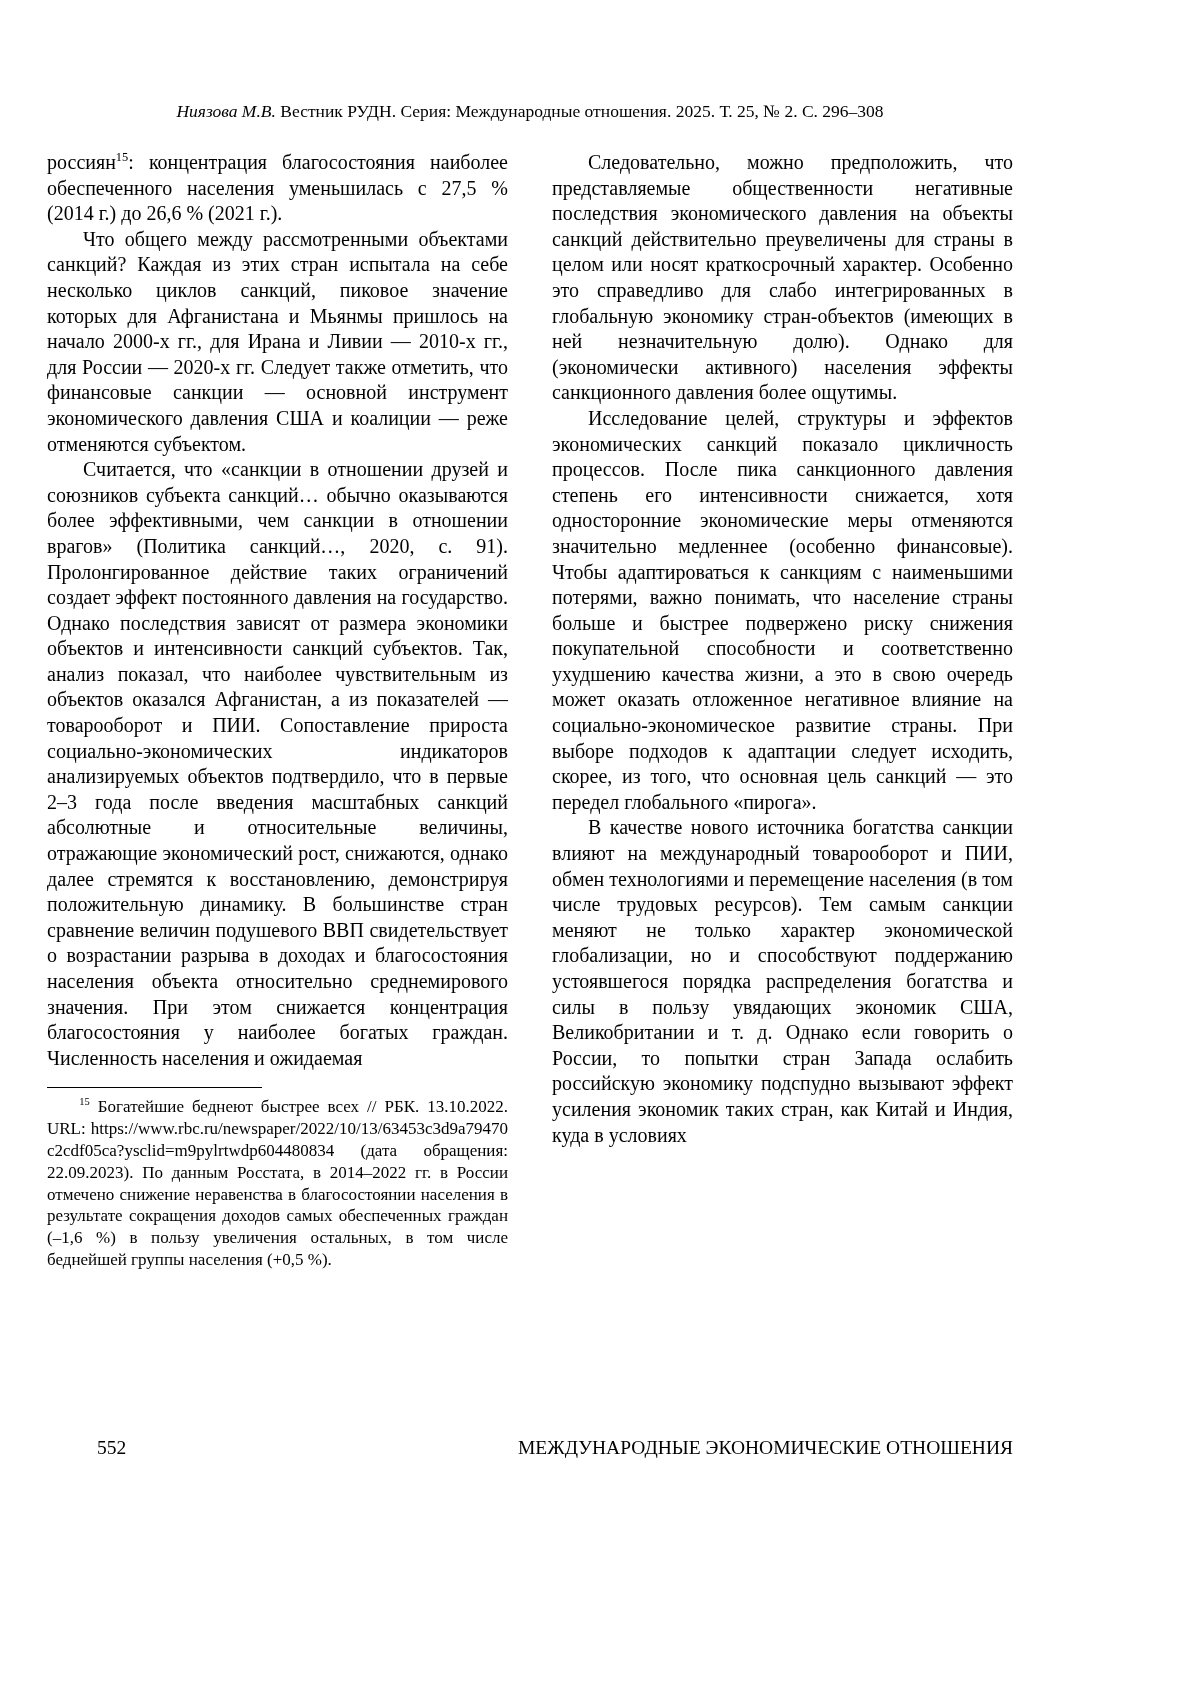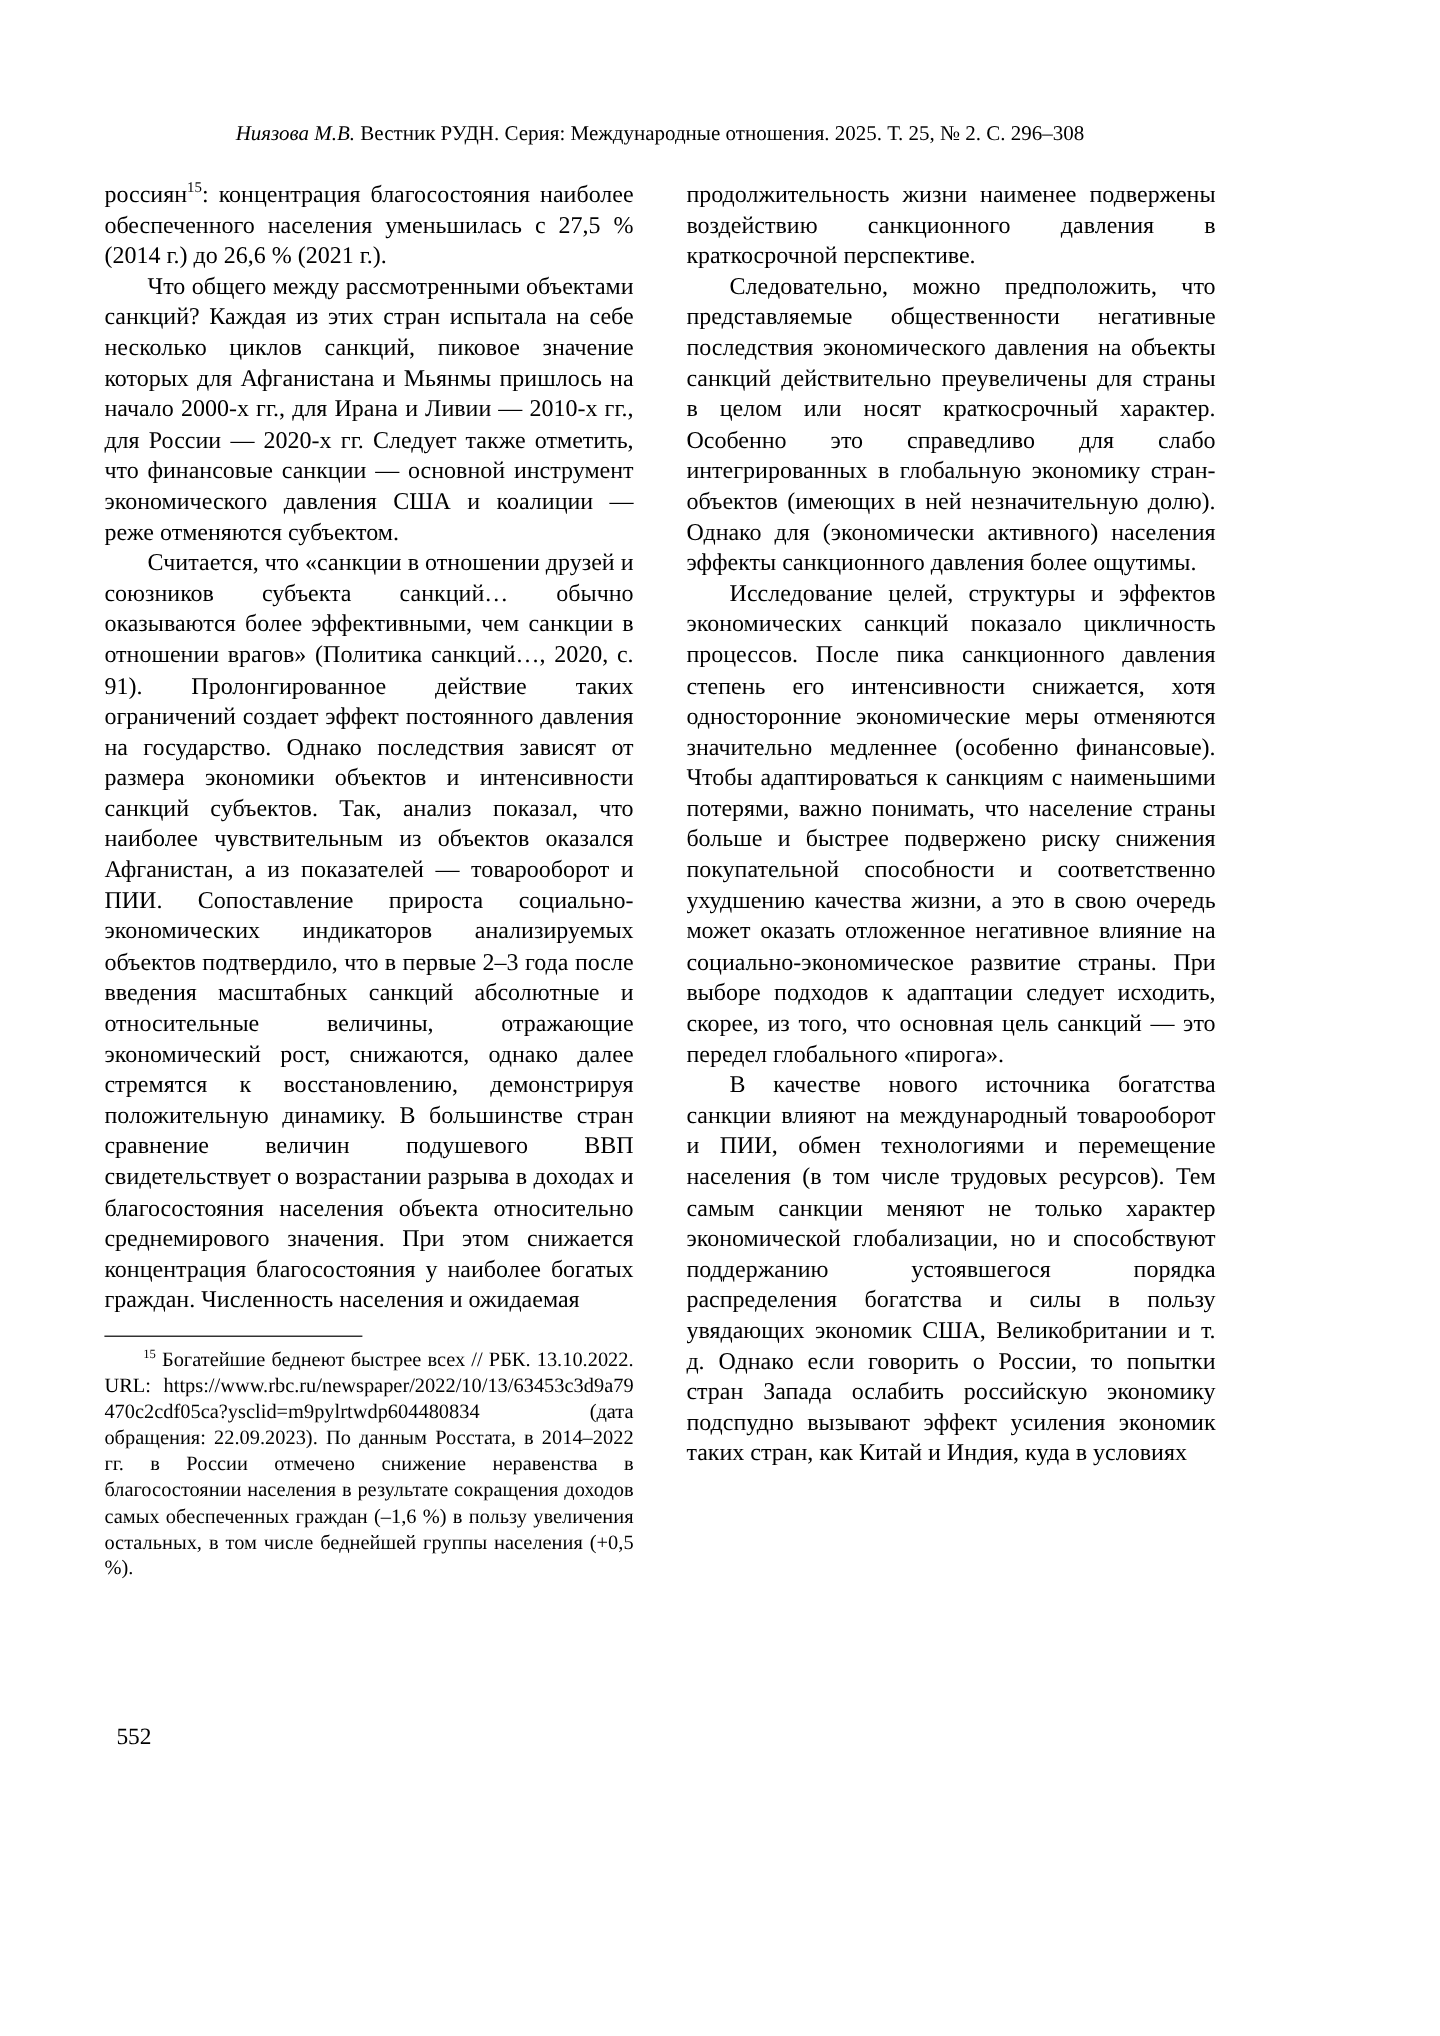--- a/index.html
+++ b/index.html
@@ -5,21 +5,21 @@
   * { margin: 0; padding: 0; box-sizing: border-box; }
   html, body { background: #ffffff; }
   .page {
     position: relative;
     width: 1200px;
     height: 1697px;
     margin: 0 auto;
     background: #ffffff;
     color: #000000;
     font-family: "Liberation Serif", "DejaVu Serif", serif;
-    padding: 100px 187px 0 87px;
+    padding: 100px 187px 0 47px;
     overflow: hidden;
   }
   .running-header {
     text-align: center;
     font-size: 17.5px;
     line-height: 22px;
     margin-bottom: 28px;
     white-space: nowrap;
   }
   .running-header .italic { font-style: italic; }
@@ -89,25 +89,25 @@
 
     <div class="column">
       <p class="para no-indent"><span>россиян</span><sup>15</sup><span>: концентрация благосостояния наиболее обеспеченного населения уменьшилась с 27,5 % (2014 г.) до 26,6 % (2021 г.).</span></p>
       <p class="para">Что общего между рассмотренными объектами санкций? Каждая из этих стран испытала на себе несколько циклов санкций, пиковое значение которых для Афганистана и Мьянмы пришлось на начало 2000-х гг., для Ирана и Ливии — 2010-х гг., для России — 2020-х гг. Следует также отметить, что финансовые санкции — основной инструмент экономического давления США и коалиции — реже отменяются субъектом.</p>
       <p class="para">Считается, что «санкции в отношении друзей и союзников субъекта санкций… обычно оказываются более эффективными, чем санкции в отношении врагов» (Политика санкций…, 2020, с. 91). Пролонгированное действие таких ограничений создает эффект постоянного давления на государство. Однако последствия зависят от размера экономики объектов и интенсивности санкций субъектов. Так, анализ показал, что наиболее чувствительным из объектов оказался Афганистан, а из показателей — товарооборот и ПИИ. Сопоставление прироста социально-экономических индикаторов анализируемых объектов подтвердило, что в первые 2–3 года после введения масштабных санкций абсолютные и относительные величины, отражающие экономический рост, снижаются, однако далее стремятся к восстановлению, демонстрируя положительную динамику. В большинстве стран сравнение величин подушевого ВВП свидетельствует о возрастании разрыва в доходах и благосостояния населения объекта относительно среднемирового значения. При этом снижается концентрация благосостояния у наиболее богатых граждан. Численность населения и ожидаемая</p>
       <div class="footnote-sep"></div>
       <p class="footnote"><sup>15</sup><span> Богатейшие беднеют быстрее всех // РБК. 13.10.2022. URL: </span><span class="url">https://www.rbc.ru/newspaper/2022/10/13/63453c3d9a79470c2cdf05ca?ysclid=m9pylrtwdp604480834</span><span> (дата обращения: 22.09.2023). По данным Росстата, в 2014–2022 гг. в России отмечено снижение неравенства в благосостоянии населения в результате сокращения доходов самых обеспеченных граждан (–1,6 %) в пользу увеличения остальных, в том числе беднейшей группы населения (+0,5 %).</span></p>
     </div>
 
     <div class="column">
-      <p class="para no-indent">продолжительность жизни наименее подвержены воздействию санкционного давления в краткосрочной перспективе.</p>
       <p class="para">Следовательно, можно предположить, что представляемые общественности негативные последствия экономического давления на объекты санкций действительно преувеличены для страны в целом или носят краткосрочный характер. Особенно это справедливо для слабо интегрированных в глобальную экономику стран-объектов (имеющих в ней незначительную долю). Однако для (экономически активного) населения эффекты санкционного давления более ощутимы.</p>
       <p class="para">Исследование целей, структуры и эффектов экономических санкций показало цикличность процессов. После пика санкционного давления степень его интенсивности снижается, хотя односторонние экономические меры отменяются значительно медленнее (особенно финансовые). Чтобы адаптироваться к санкциям с наименьшими потерями, важно понимать, что население страны больше и быстрее подвержено риску снижения покупательной способности и соответственно ухудшению качества жизни, а это в свою очередь может оказать отложенное негативное влияние на социально-экономическое развитие страны. При выборе подходов к адаптации следует исходить, скорее, из того, что основная цель санкций — это передел глобального «пирога».</p>
       <p class="para">В качестве нового источника богатства санкции влияют на международный товарооборот и ПИИ, обмен технологиями и перемещение населения (в том числе трудовых ресурсов). Тем самым санкции меняют не только характер экономической глобализации, но и способствуют поддержанию устоявшегося порядка распределения богатства и силы в пользу увядающих экономик США, Великобритании и т. д. Однако если говорить о России, то попытки стран Запада ослабить российскую экономику подспудно вызывают эффект усиления экономик таких стран, как Китай и Индия, куда в условиях</p>
     </div>
 
   </div>
 
   <div class="running-footer">
     <span>552</span>
+    <span>МЕЖДУНАРОДНЫЕ ЭКОНОМИЧЕСКИЕ ОТНОШЕНИЯ</span>
   </div>
 
 </div>
 
 </body></html>

